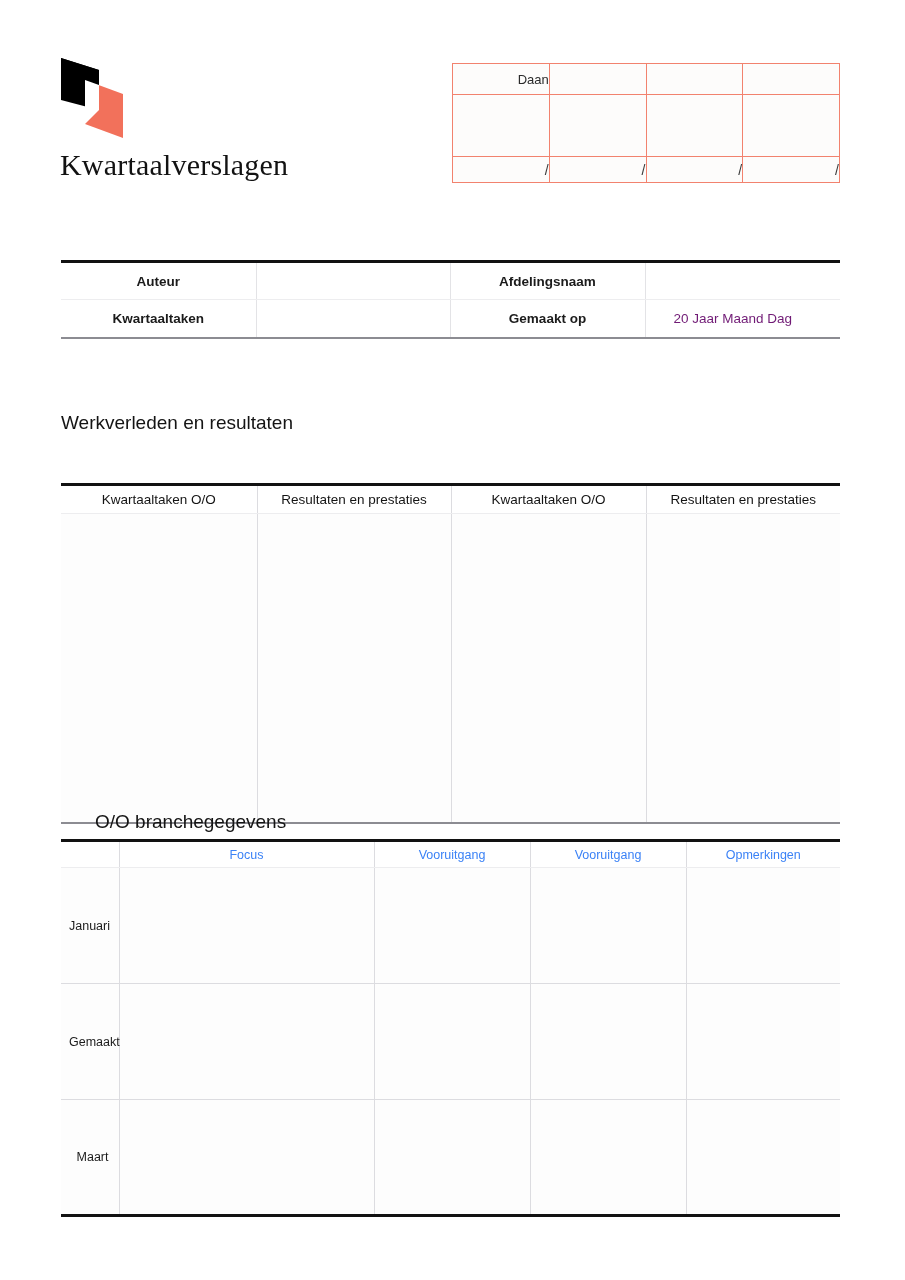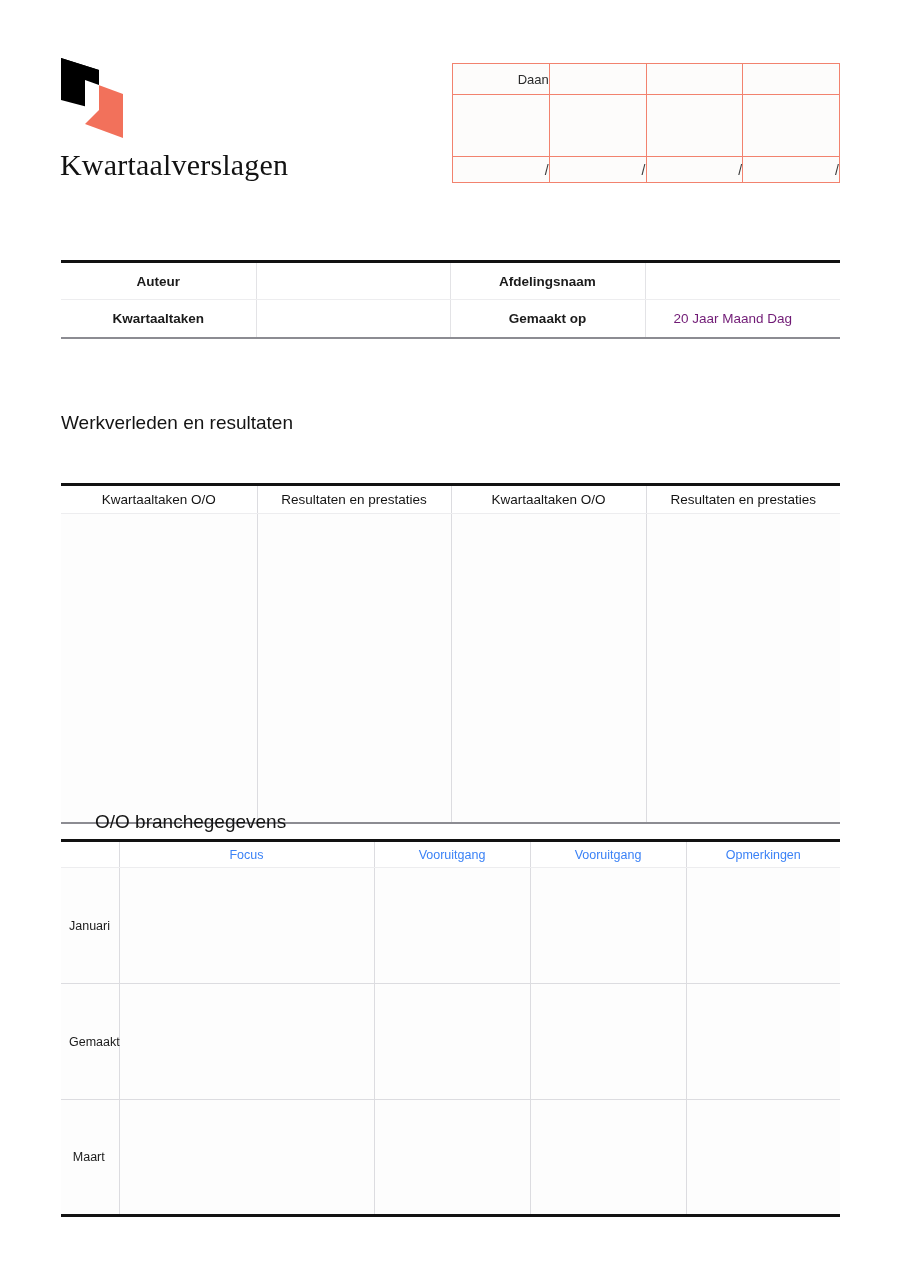--- a/index.html
+++ b/index.html
@@ -164,21 +164,21 @@
     border-left: 1px solid #DCDCE0;
     border-bottom: 1px solid #DCDCE0;
     background: #FDFDFD;
     vertical-align: middle;
     padding: 4px 8px;
     font-size: 12.5px;
     color: #1b1b1b;
   }
   .branch-table td:first-child {
     border-left: none;
-    text-align: center;
+    text-align: right;
     padding-right: 10px;
   }
   .branch-table tr:last-child td { border-bottom: 3px solid #121212; }
 </style>
 </head>
 <body>
 
 <div class="page">
 
   <div class="header-zone">

